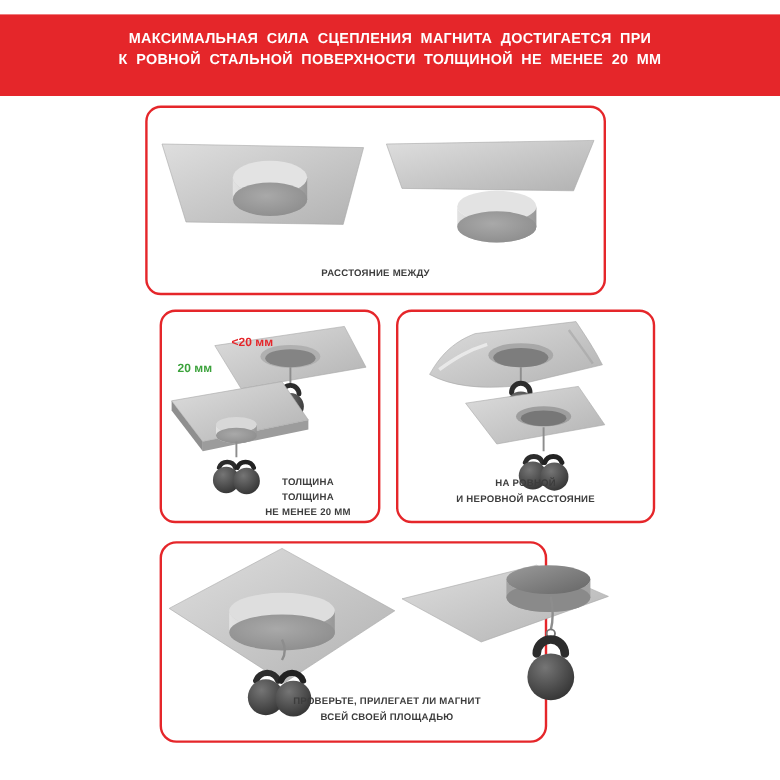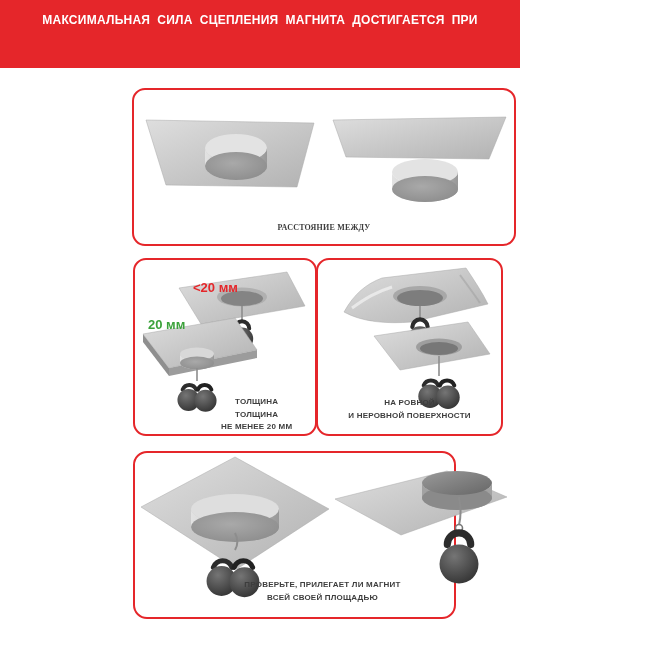--- a/index.html
+++ b/index.html
@@ -3,52 +3,52 @@
 <meta charset="utf-8">
 <style>
   * { margin:0; padding:0; box-sizing:border-box; }
   html,body { background:#ffffff; }
   body { font-family:"Liberation Sans", sans-serif; }
   #page {
     position:relative; width:650px; height:650px; background:#ffffff; overflow:hidden;
   }
   
   #header {
-    position:absolute; left:0; top:0; width:520px; height:68px;
+    position:absolute; left:0; top:12px; width:650px; height:68px;
     background:#e5262a; color:#ffffff; text-align:center;
     padding-top:12px;
   }
   .hline {
     font-size:12px; font-weight:700; line-height:17px;
     letter-spacing:0.25px; word-spacing:3.5px; white-space:nowrap;
   }
   
   .panel {
     position:absolute; background:#ffffff;
     border:2px solid #e5262a; border-radius:13px;
   }
-  #panel-distance   { left:132px; top:88px;  width:384px; height:158px;font-family:Liberation Serif, serif; }
+  #panel-distance   { left:121px; top:88px;  width:384px; height:158px; }
   #panel-thickness  { left:133px; top:258px; width:184px; height:178px; }
-  #panel-surface    { left:316px; top:258px; width:187px; height:178px; }
+  #panel-surface    { left:330px; top:258px; width:216px; height:178px; }
   #panel-fullcontact{ left:133px; top:451px; width:323px; height:168px;border-radius:14px; }
   .panel svg { position:absolute; left:0; top:0; }
   
   .caption {
     position:absolute; color:#3d3d3d; font-size:8px; font-weight:700;
     line-height:12.5px; letter-spacing:0.2px;
   }
   .caption.center { left:0; width:100%; text-align:center; }
   #cap-distance   { bottom:10px; }
   #cap-thickness  { left:86px; top:136px; text-align:center; }
   #cap-surface    { bottom:12px; }
   #cap-fullcontact{ left:56px; right:0; bottom:13px; text-align:center; }
   
-  .mlabel { position:absolute; font-size:13px; font-weight:700; white-space:nowrap; }
+  .mlabel { position:absolute; font-size:10px; font-weight:700; white-space:nowrap; }
   #label-thin  { left:58px; top:20px; color:#e5262a; }
-  #label-thick { left:13px; top:57px; color:#3ba23b; }
+  #label-thick { left:13px; top:42px; color:#3ba23b; }
 </style>
 </head>
 <body>
 
 <div id="page">
 
   
   <svg width="0" height="0" aria-hidden="true">
     <defs>
       <linearGradient id="pg" x1="0" y1="0" x2="1" y2="1">
@@ -71,20 +71,21 @@
       <linearGradient id="mtop" x1="0" y1="0" x2="1" y2="1">
         <stop offset="0" stop-color="#9a9a9a"></stop>
           <stop offset="1" stop-color="#666666"></stop>
       </linearGradient>
     </defs>
   </svg>
 
   
   <div id="header">
     <div class="hline">МАКСИМАЛЬНАЯ СИЛА СЦЕПЛЕНИЯ МАГНИТА ДОСТИГАЕТСЯ ПРИ</div>
+    <div class="hline">К РОВНОЙ СТАЛЬНОЙ ПОВЕРХНОСТИ ТОЛЩИНОЙ НЕ МЕНЕЕ 20 ММ</div>
   </div>
 
   
   <div class="panel" id="panel-distance">
     <svg width="380" height="154" viewBox="0 0 380 154">
 
       <g>
         <polygon points="12,30 180,33 163,97 32,95" fill="url(#pg)" stroke="#a8a8a8" stroke-width="0.5"></polygon>
         <g>
           <ellipse cx="102" cy="58" rx="31" ry="14" fill="#e3e3e3"></ellipse>
@@ -180,21 +181,21 @@
         <g transform="translate(121,130) scale(0.9)">
           <path d="M -17,-5 A 8.5 8.5 0 0 1 -1,-5" fill="none" stroke="#2c2c2c" stroke-width="4.5" stroke-linecap="round"></path>
           <path d="M 1,-5 A 8.5 8.5 0 0 1 17,-5" fill="none" stroke="#222222" stroke-width="4.5" stroke-linecap="round"></path>
           <circle cx="-10" cy="7" r="13" fill="url(#kb)"></circle>
           <circle cx="10" cy="8" r="13" fill="url(#kb)"></circle>
         </g>
       </g>
     </svg>
     <div class="caption center" id="cap-surface">
       <div>НА РОВНОЙ</div>
-      <div>И НЕРОВНОЙ ПОВЕРХНОСТИ</div>
+      <div>И НЕРОВНОЙ РАССТОЯНИЕ</div>
     </div>
   </div>
 
   
   <div class="panel" id="panel-fullcontact">
     <svg width="380" height="164" viewBox="0 0 380 164">
 
       <g>
         <polygon points="100,4 194,56 102,116 6,54" fill="url(#pg)" stroke="#a8a8a8" stroke-width="0.5"></polygon>
         <g>

